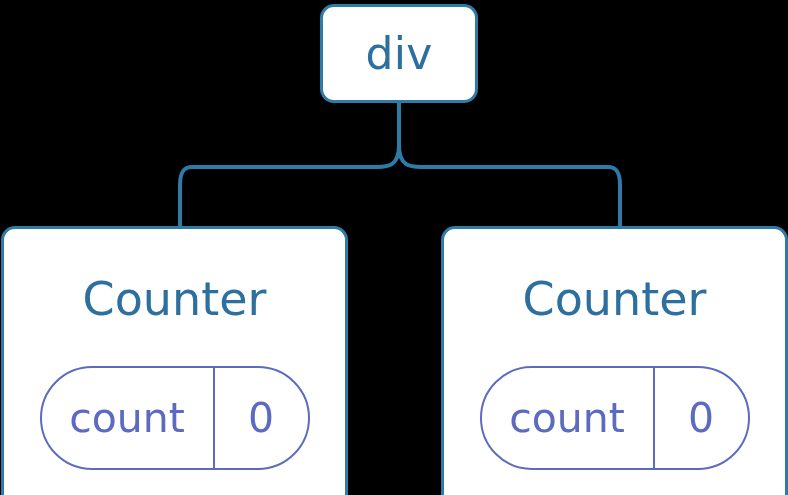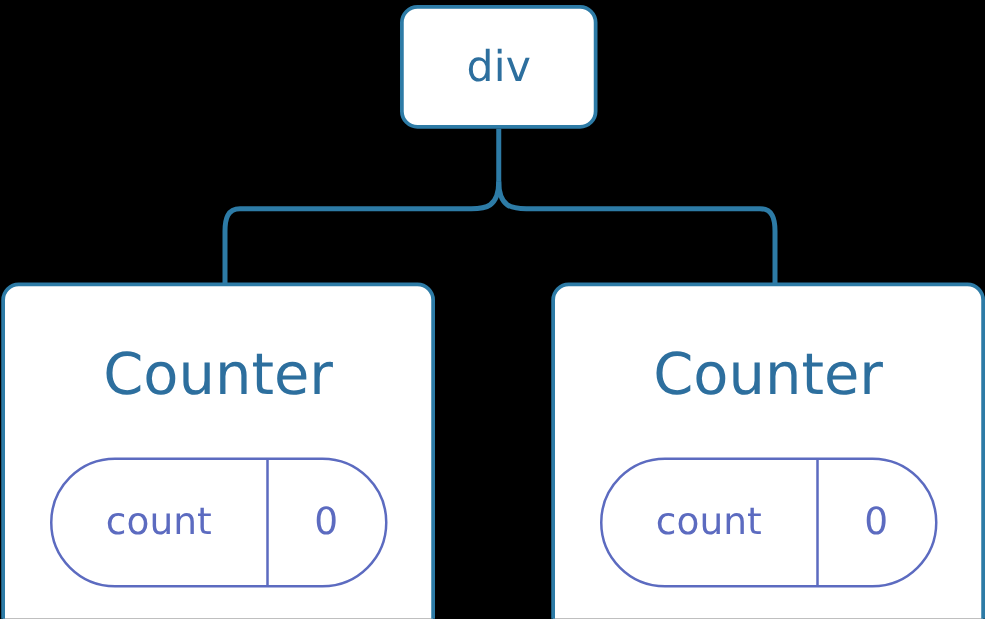--- a/index.html
+++ b/index.html
@@ -45,21 +45,21 @@
     left: 320px;
     top: 4px;
     width: 158px;
     height: 99px;
     display: flex;
     align-items: center;
     justify-content: center;
   }
   .node-title {
     color: #2d6f9e;
-    font-size: 34px;
+    font-size: 44px;
     font-weight: 400;
     letter-spacing: 0.2px;
     line-height: 1;
     white-space: nowrap;
     user-select: none;
   }
 
   
   .component-box {
     top: 226px;
@@ -105,21 +105,21 @@
     box-sizing: border-box;
   }
   .pill-value {
     flex: 1 1 auto;
     display: flex;
     align-items: center;
     justify-content: center;
   }
   .pill-text {
     color: #5c6bc0;
-    font-size: 30px;
+    font-size: 41px;
     font-weight: 400;
     line-height: 1;
     white-space: nowrap;
     user-select: none;
   }
 </style>
 </head>
 <body>
 
 <div id="canvas" style="--bg: #000000;">

